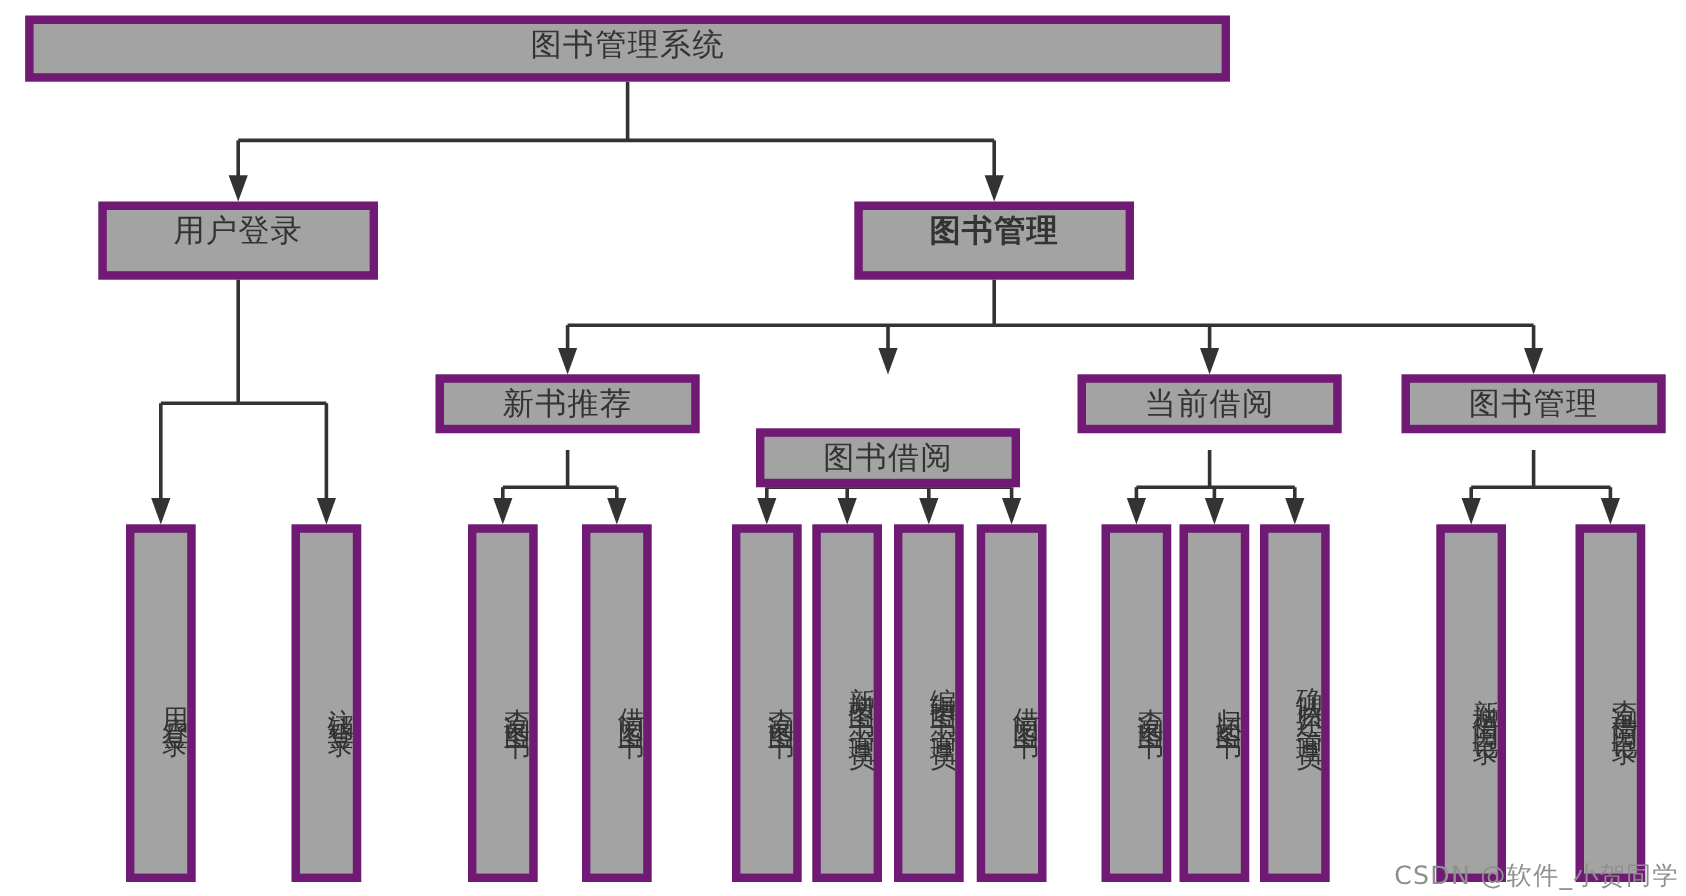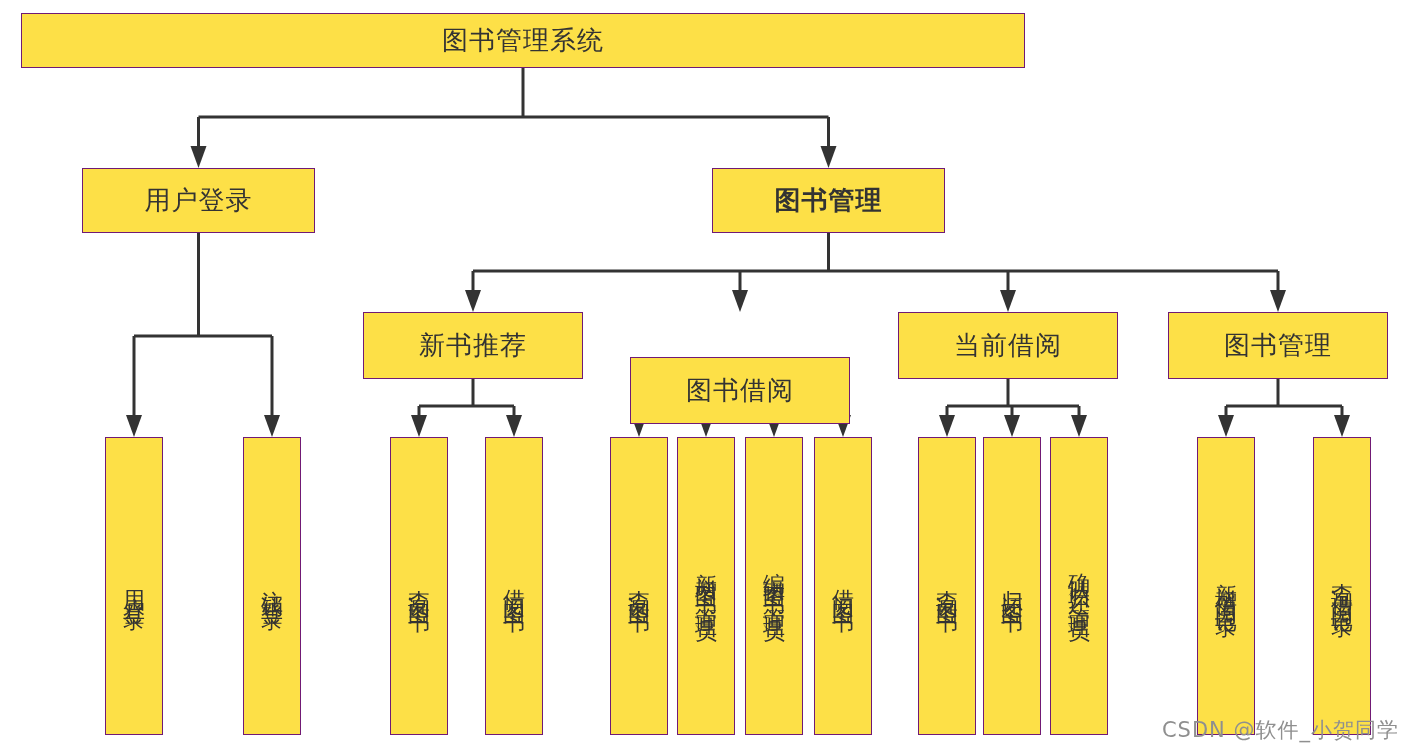--- a/index.html
+++ b/index.html
@@ -8,41 +8,41 @@
     width:1405px;height:747px;
     background:#ffffff;
     font-family:"DejaVu Sans","Liberation Sans",sans-serif;
     color:#333333;
     overflow:hidden;
   }
   .wires{position:absolute;left:0;top:0;z-index:0;}
   .box{
     position:absolute;
     box-sizing:border-box;
-    border:1px solid #701a75;
-    background:#fde047;
-    display:flex;align-items:center;justify-content:center;
+    border:7px solid #701a75;
+    background:#a3a3a3;
+    display:flex;justify-content:center;
     z-index:1;
     text-align:center;
   }
   .hbox{font-size:26px;letter-spacing:1px;}
   .vbox{
     font-size:22px;
     writing-mode:vertical-rl;
     text-orientation:mixed;
     letter-spacing:7px;
     line-height:1;
   }
   
   .n-root{left:21px;top:13px;width:1004px;height:55px;}
   
   .n-l2a{left:82px;top:168px;width:233px;height:65px;}
   .n-l2b{left:712px;top:168px;width:233px;height:65px;font-weight:bold;}
   
-  .n-l3{top:312px;width:220px;height:67px;}
+  .n-l3{top:312px;width:220px;height:49px;}
   .n-l3a{left:363px;}
   .n-l3b{left:630px;margin-top:45px;}
   .n-l3c{left:898px;}
   .n-l3d{left:1168px;}
   
   .leaf{top:437px;width:58px;height:298px;}
   .g1a{left:105px;} .g1b{left:243px;}
   .g2a{left:390px;} .g2b{left:485px;}
   .g3a{left:610px;} .g3b{left:677px;} .g3c{left:745px;} .g3d{left:814px;}
   .g4a{left:918px;} .g4b{left:983px;} .g4c{left:1050px;}

